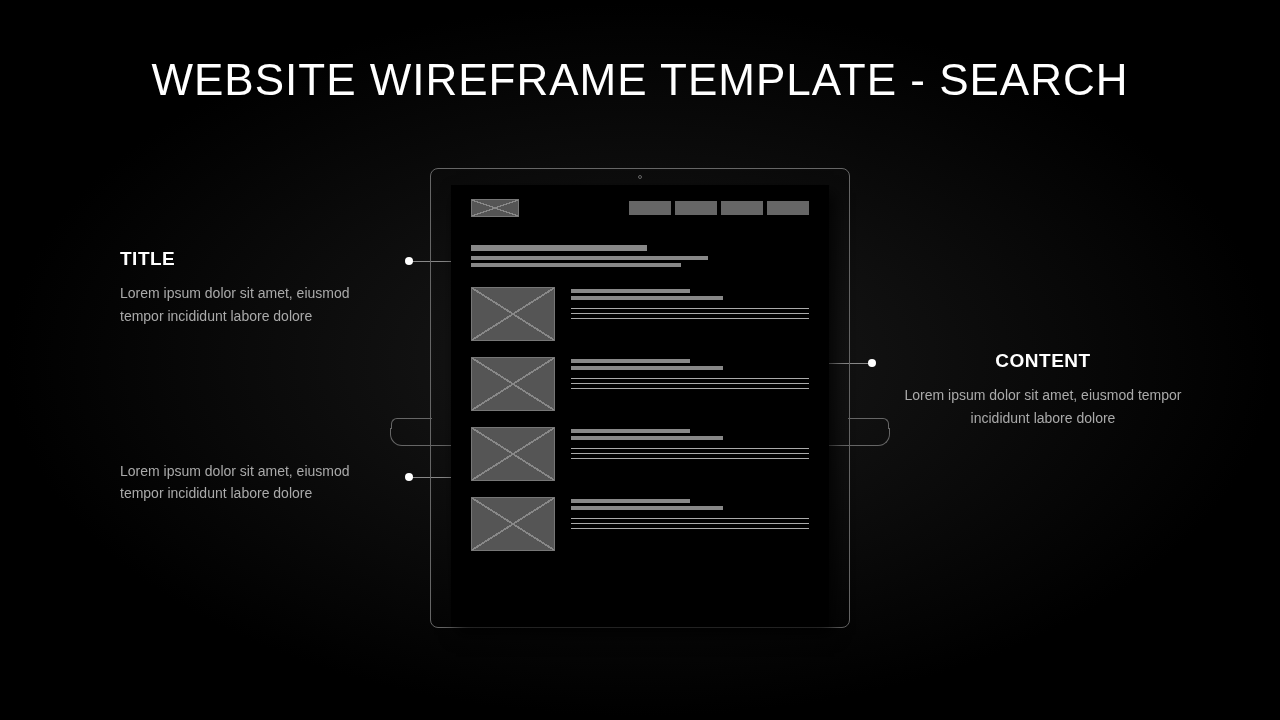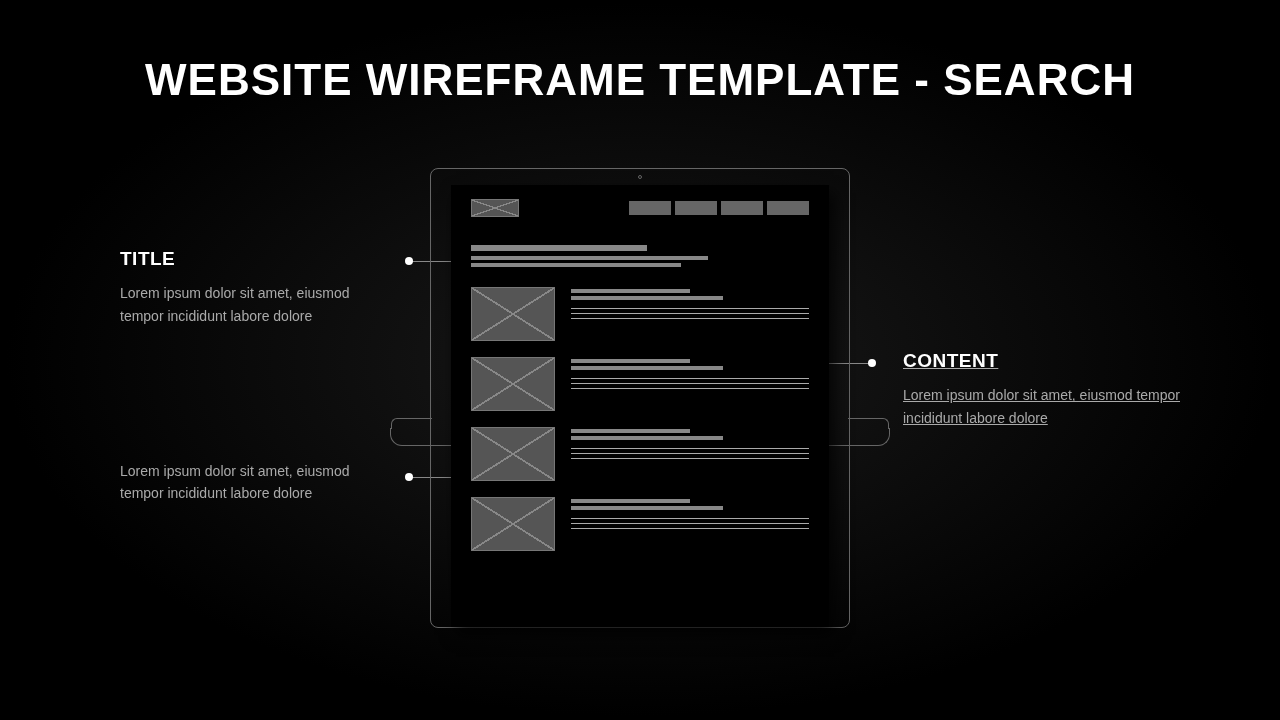--- a/index.html
+++ b/index.html
@@ -12,21 +12,21 @@
     overflow: hidden;
   }
   .page-title {
     position: absolute;
     top: 55px;
     left: 0;
     width: 100%;
     text-align: center;
     color: #ffffff;
     font-size: 44px;
-    font-weight: 700;
+    font-weight: 400;
     letter-spacing: 1px;
   }
 
   
   .laptop {
     position: absolute;
     top: 168px;
     left: 430px;
     width: 420px;
     height: 460px;
@@ -175,23 +175,22 @@
     position: absolute;
     color: #aaa;
     font-size: 14px;
     line-height: 1.6;
   }
   .annotation.left {
     text-align: left;
     width: 260px;
   }
   .annotation.right {
-    text-align: left;
+    text-align: center;
     width: 280px;
-    text-decoration: underline;
   }
   .annotation .ann-title {
     color: #fff;
     font-weight: 800;
     font-size: 19px;
     letter-spacing: 0.5px;
     margin-bottom: 8px;
   }
 
   .connector {

